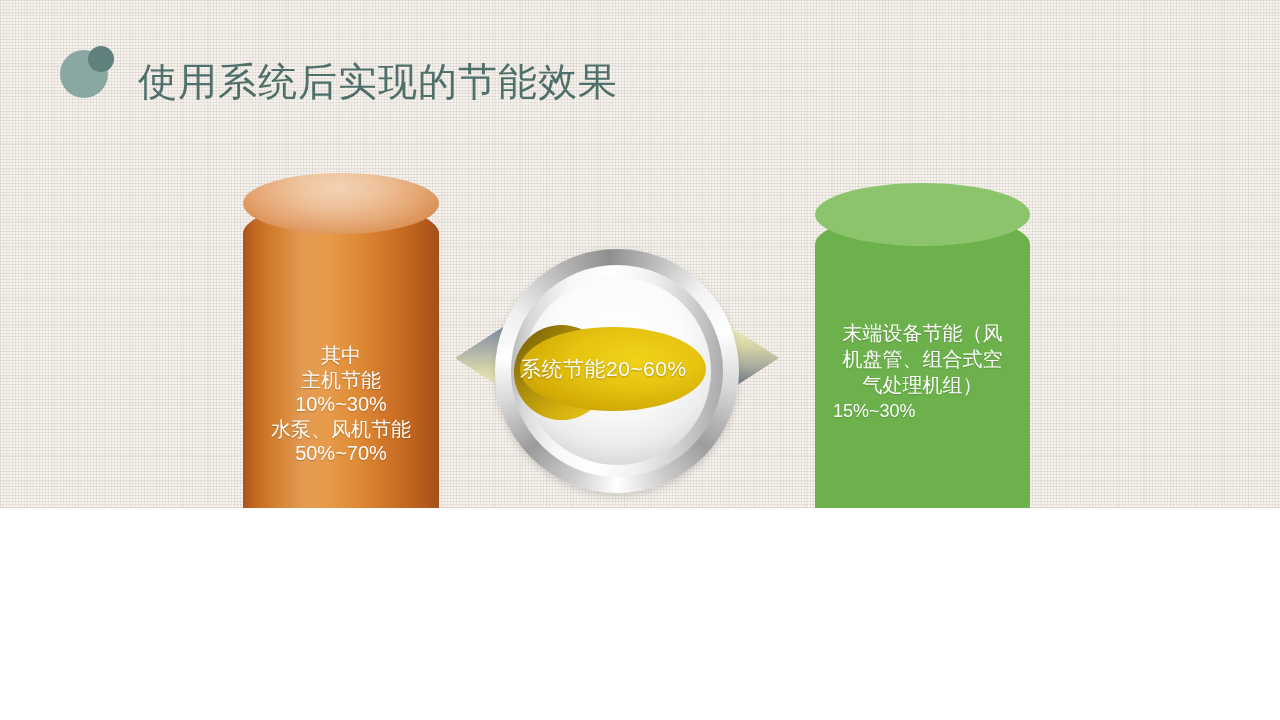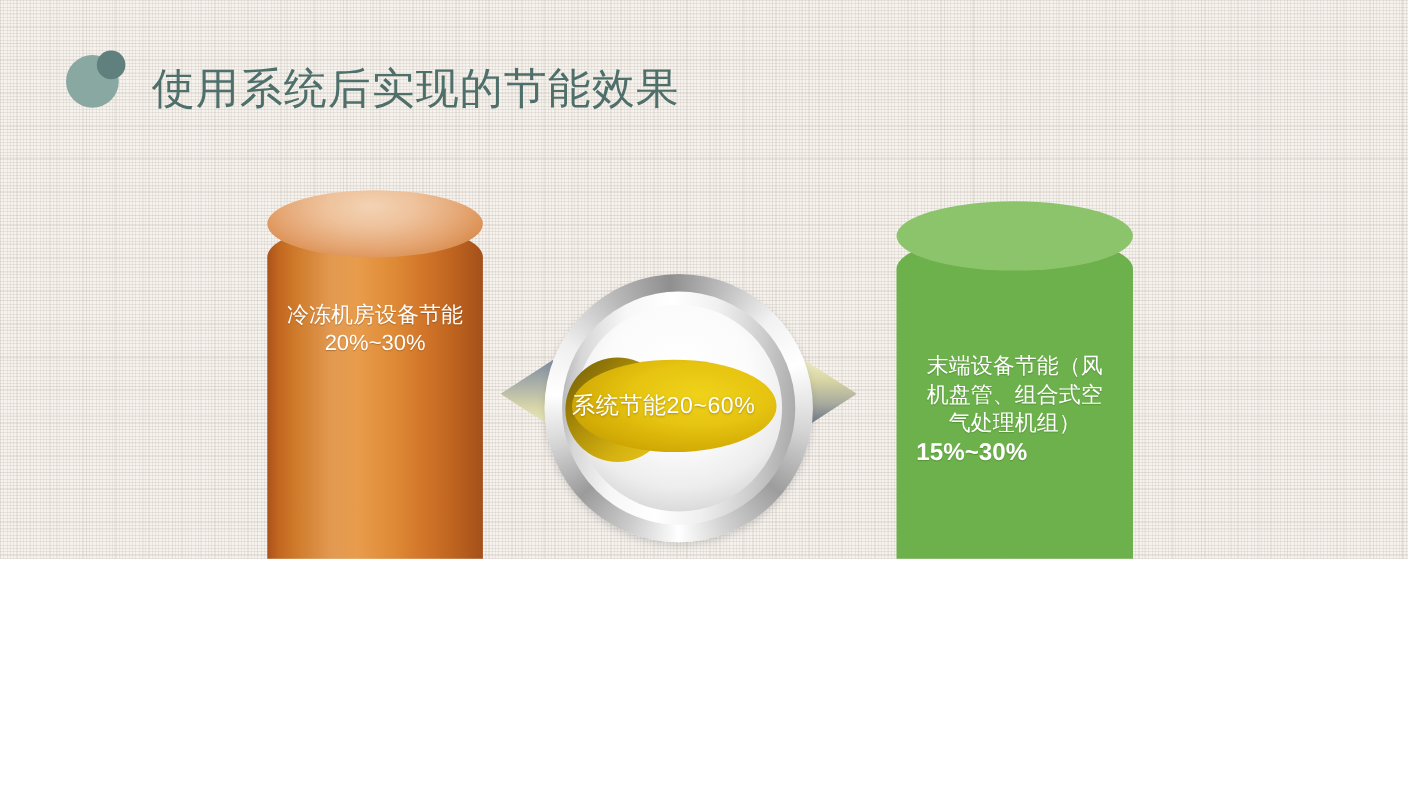--- a/index.html
+++ b/index.html
@@ -281,38 +281,41 @@
   <div id="logo">
     <div class="big-circle"></div>
     <div class="small-circle"></div>
   </div>
 
   <div id="page-title">使用系统后实现的节能效果</div>
 
   <div class="cylinder" id="cylinder-left">
     <div class="cyl-body"></div>
     <div class="cyl-top"></div>
-    <div class="cyl-text">冷冻机房设备节能
-20%~30%</div>
+    <div class="cyl-text" style="top:140px;">其中
+主机节能
+10%~30%
+水泵、风机节能
+50%~70%</div>
   </div>
 
   <div id="center-badge">
     <div class="arrow-shape" id="arrow-left-shape"></div>
     <div class="arrow-shape" id="arrow-right-shape"></div>
     <div id="chrome-ring">
       <div id="chrome-ring-inner">
         <div id="chrome-ring-inner2"></div>
       </div>
     </div>
     <div id="gold-back"></div>
     <div id="gold-front">
       <span id="center-label">系统节能20~60%</span>
     </div>
   </div>
 
   <div class="cylinder" id="cylinder-right">
     <div class="cyl-body"></div>
     <div class="cyl-top"></div>
     <div class="cyl-text">末端设备节能（风机盘管、组合式空气处理机组）</div>
-    <div class="cyl-text b" style="top:185px;font-weight:bold;font-size:22px;">15%~30%</div>
+    <div class="cyl-text b" style="top:185px;font-weight:normal;font-size:18px;">15%~30%</div>
   </div>
 
 </div>
 
 </body></html>

